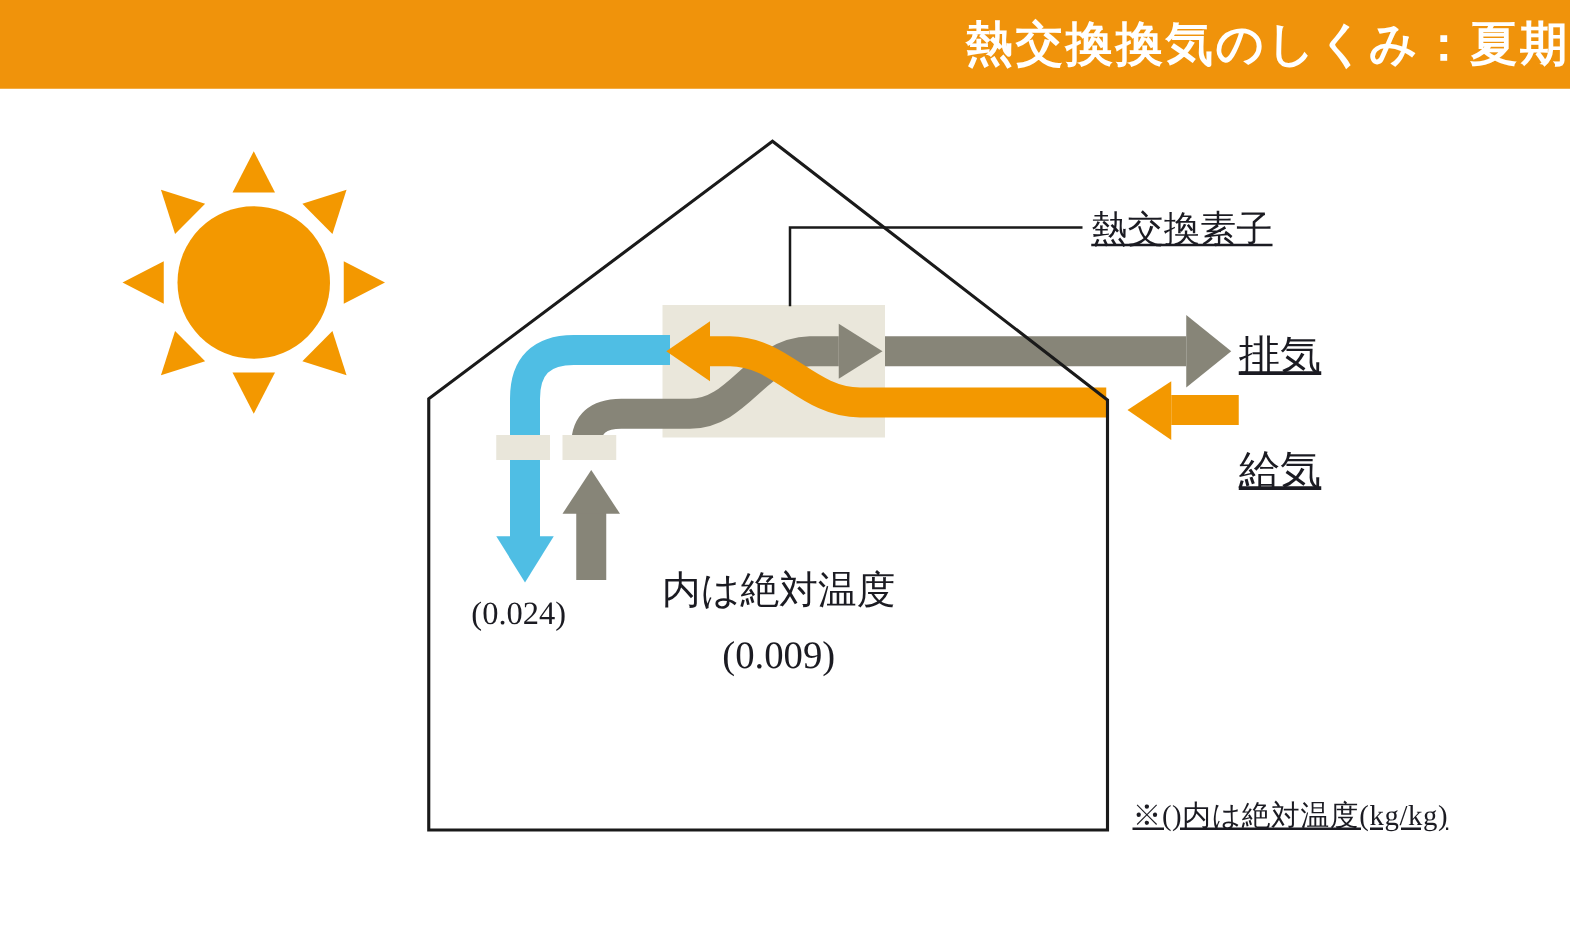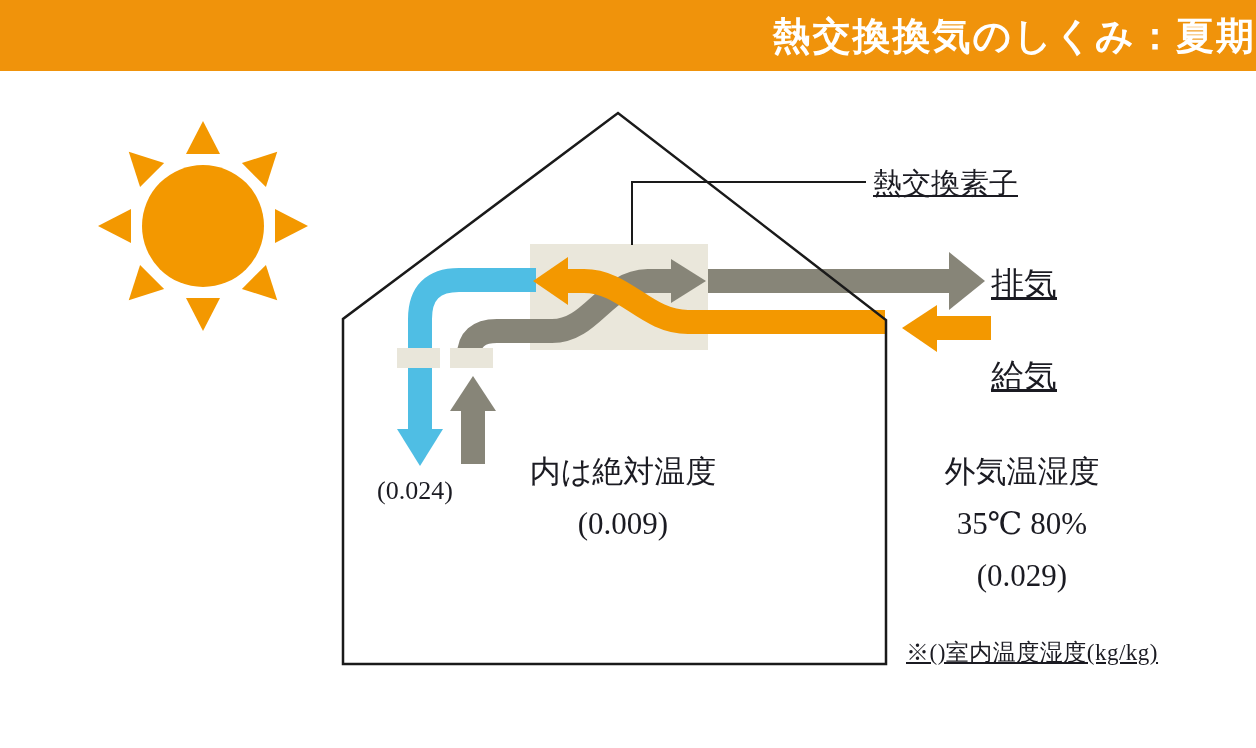--- a/index.html
+++ b/index.html
@@ -103,21 +103,16 @@
 
   <div class="block small" style="left:335px;top:472px;width:160px;">
     <span class="ln">(0.024)</span>
   </div>
 
   <div class="block big" style="left:473px;top:446px;width:300px;">
     <span class="ln">内は絶対温度</span>
     <span class="ln">(0.009)</span>
   </div>
 
-  <div class="block big" style="left:872px;top:446px;width:300px;">
-    <span class="ln">外気温湿度</span>
-    <span class="ln">35℃ 80%</span>
-    <span class="ln">(0.029)</span>
-  </div>
 
-  <div class="txt note">※()室内温度湿度(kg/kg)</div>
+  <div class="txt note">※()内は絶対温度(kg/kg)</div>
 
 </div>
 
 </body></html>

